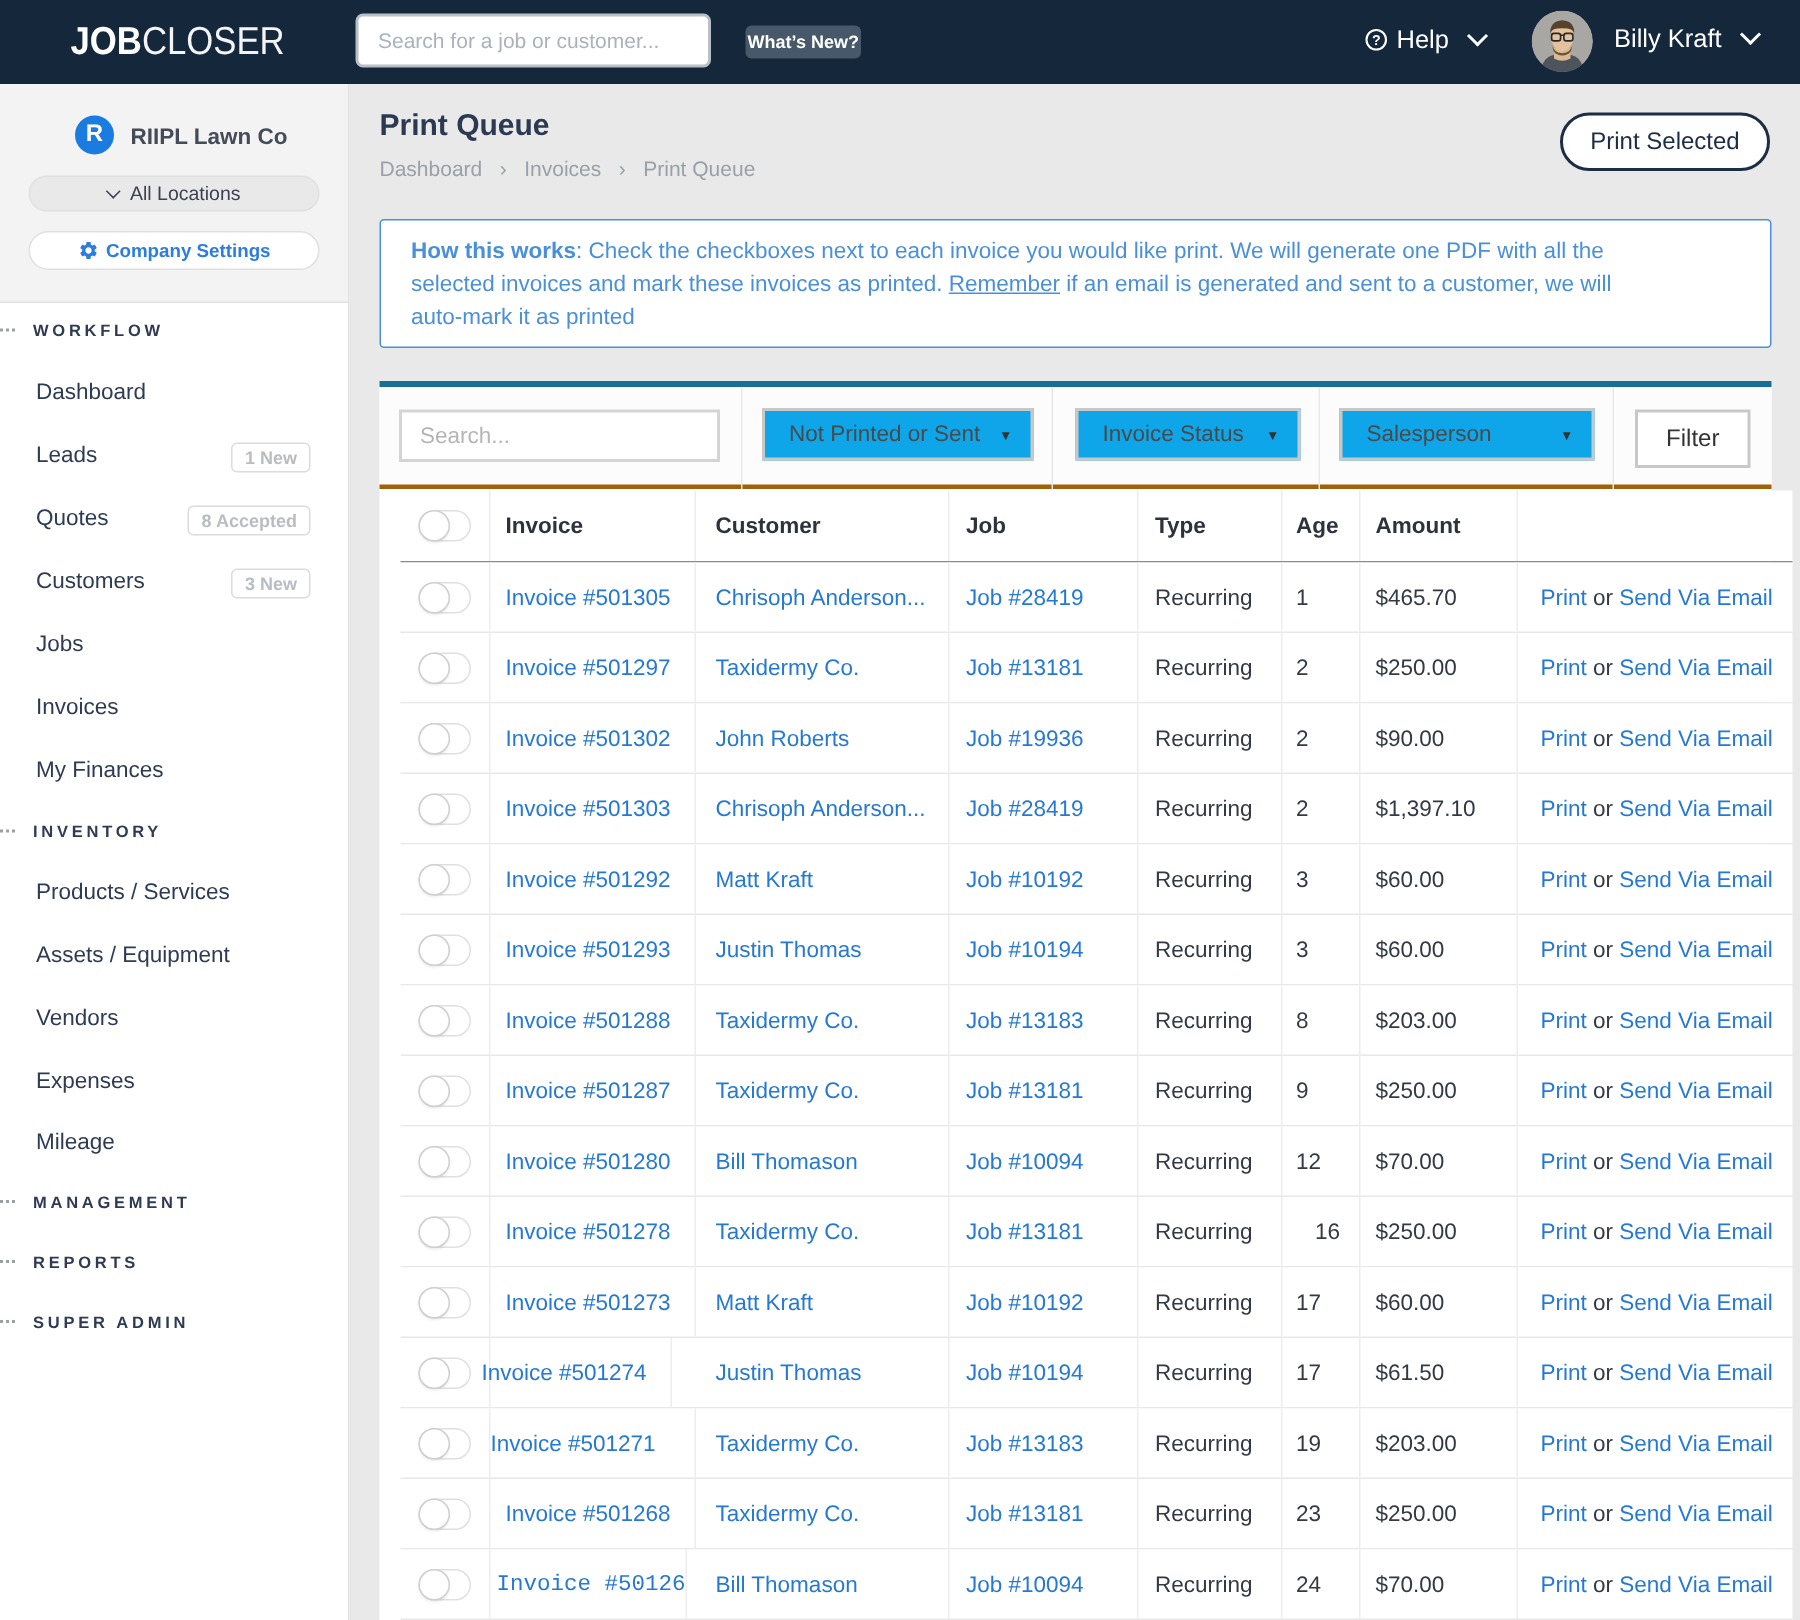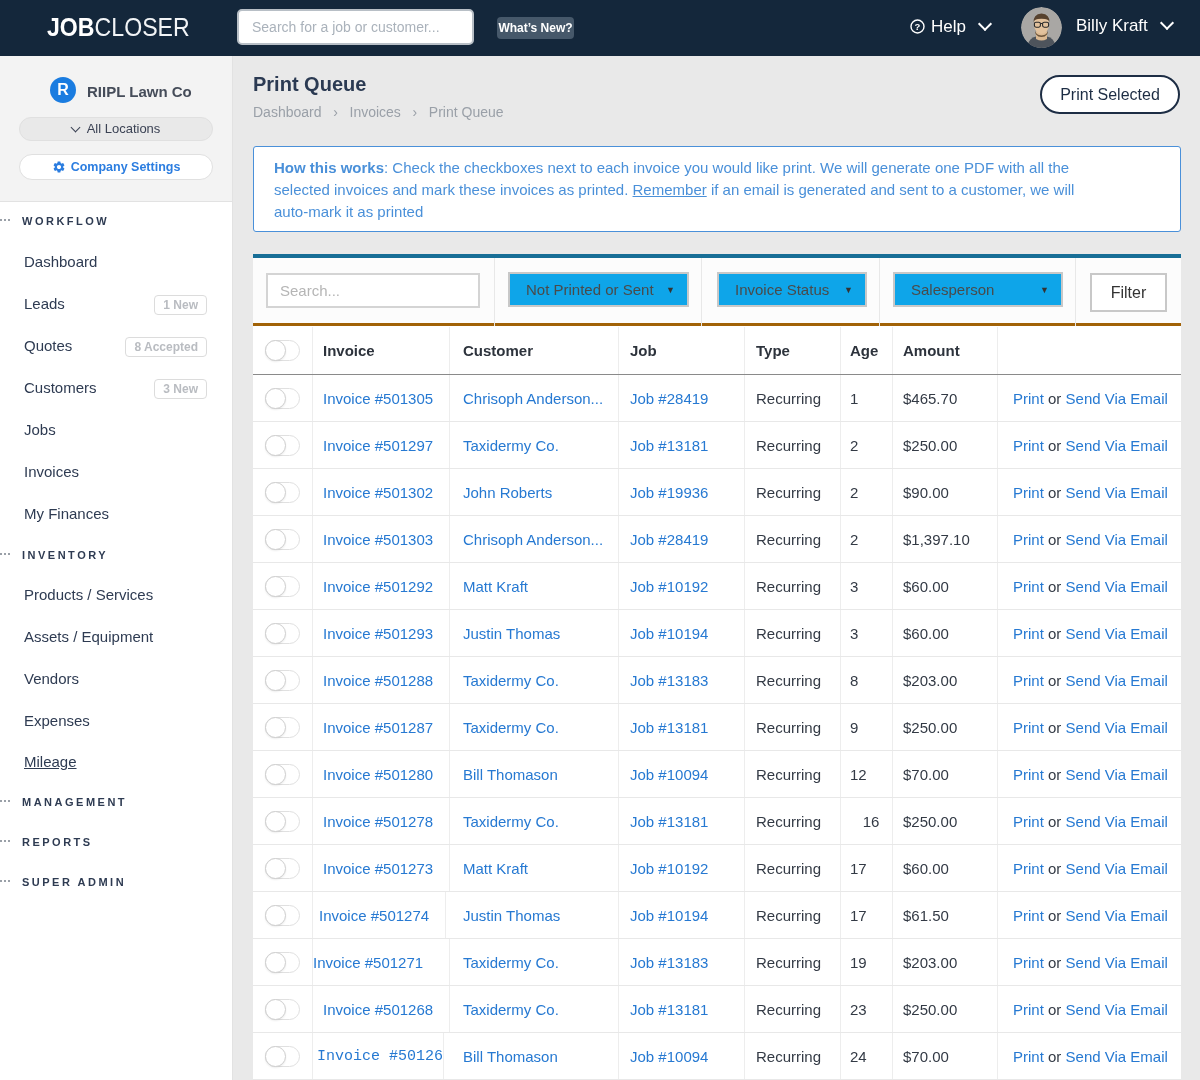--- a/index.html
+++ b/index.html
@@ -38,21 +38,21 @@
 #infobox { position:absolute; left:20px; top:90px; width:928px; height:86px; background:#fff; border:1px solid #4a90d9; border-radius:3px; color:#4a90d9; font-size:15px; line-height:22px; padding:10px 20px; }
 #panel { position:absolute; left:20px; top:198px; width:928px; height:826px; background:#fff; border-top:4px solid #176e96; }
 .fdiv { position:absolute; top:0; width:1px; height:68px; background:#e8e8e8; }
 #fsearch { position:absolute; left:13px; top:15px; width:214px; height:35px; border:2px solid #d4d4d4; background:#fff; font-size:15px; color:#b5b5b5; line-height:31px; padding-left:12px; }
 .fselect { position:absolute; top:14px; height:35px; border:2px solid #c8c8c8; background:#0ea5e9; font-size:15px; color:#4a4a4a; line-height:31px; padding-left:16px; }
 .fselect::after { content:"▼"; position:absolute; right:12px; top:0; font-size:9px; color:#333; line-height:32px; }
 #fbtn { position:absolute; left:837px; top:15px; width:77px; height:39px; border:2px solid #c8c8c8; background:#fff; font-size:16px; color:#333; text-align:center; line-height:35px; }
 #frow { position:absolute; left:0; top:0; width:928px; height:68px; border-bottom:3px solid #a16207; background:#fcfcfc; }
 
 
-#tbl { position:absolute; left:0; top:69px; width:776px; }
+#tbl { position:absolute; left:0; top:69px; width:776px;padding-left:14px; }
 .trow { position:relative; width:928px; height:47px; border-bottom:1px solid #e8e8e8; background:#fff; }
 .trow.hdr { height:48px; border-bottom:1px solid #8a8a8a; }
 .cell { position:absolute; top:0; height:100%; line-height:47px; font-size:15px; color:#333a45; white-space:nowrap; overflow:hidden; }
 .cb { border-right:1px solid #ededed; }
 a.lnk { color:#2679d2; text-decoration:none; }
 .toggle { position:absolute; left:12px; top:13px; width:35px; height:21px; border:1px solid #e0e0e0; border-radius:11px; background:#fff; }
 .toggle::before { content:""; position:absolute; left:-1px; top:-1px; width:19px; height:19px; border:1px solid #cfcfcf; border-radius:50%; background:#fff; box-shadow:0 1px 2px rgba(0,0,0,0.08); }
 </style>
 </head>
 <body>
@@ -99,21 +99,21 @@
   <div class="navitem" style="top:323px;">Customers</div>
     <div class="badge" style="top:323px;">3 New</div>
   <div class="navitem" style="top:365px;">Jobs</div>
   <div class="navitem" style="top:407px;">Invoices</div>
   <div class="navitem" style="top:449px;">My Finances</div>
   <div class="navhead" style="top:493px;">INVENTORY</div>
   <div class="navitem" style="top:530px;">Products / Services</div>
   <div class="navitem" style="top:572px;">Assets / Equipment</div>
   <div class="navitem" style="top:614px;">Vendors</div>
   <div class="navitem" style="top:656px;">Expenses</div>
-  <div class="navitem" style="top:697px;text-decoration:underline;">Mileage</div>
+  <div class="navitem" style="top:697px;">Mileage</div>
   <div class="navhead" style="top:740px;">MANAGEMENT</div>
   <div class="navhead" style="top:780px;">REPORTS</div>
   <div class="navhead" style="top:820px;">SUPER ADMIN</div>
 </div>
 
 <div id="main">
   <div id="title">Print Queue</div>
   <div id="crumbs">Dashboard &nbsp;&nbsp;›&nbsp;&nbsp; Invoices &nbsp;&nbsp;›&nbsp;&nbsp; Print Queue</div>
   <div id="printsel">Print Selected</div>
   <div id="infobox"><b>How this works</b>: Check the checkboxes next to each invoice you would like print. We will generate one PDF with all the<br>selected invoices and mark these invoices as printed. <u>Remember</u> if an email is generated and sent to a customer, we will<br>auto-mark it as printed</div>
@@ -271,21 +271,21 @@
           <div class="cell cb" style="left:366px;width:126px;"><span style="margin-left:11px"><a class="lnk">Job #10192</a></span></div>
           <div class="cell cb" style="left:492px;width:96px;"><span style="margin-left:11px">Recurring</span></div>
           <div class="cell cb" style="left:588px;width:52px;"><span style="margin-left:9px">17</span></div>
           <div class="cell cb" style="left:640px;width:105px;"><span style="margin-left:10px">$60.00</span></div>
           <div class="cell" style="left:745px;width:183px;"><span style="margin-left:15px"><a class="lnk">Print</a> or <a class="lnk">Send Via Email</a></span></div>
         </div>
 <div class="trow">
           <div class="cell cb" style="left:0;width:60px;">
             <div class="toggle"></div>
           </div>
-          <div class="cell cb" style="left:56px;width:137px;"><span style="margin-left:10px"><a class="lnk">Invoice #501274</a></span></div>
+          <div class="cell cb" style="left:44px;width:137px;"><span style="margin-left:10px"><a class="lnk">Invoice #501274</a></span></div>
           <div class="cell cb" style="left:197px;width:169px;"><span style="margin-left:13px"><a class="lnk">Justin Thomas</a></span></div>
           <div class="cell cb" style="left:366px;width:126px;"><span style="margin-left:11px"><a class="lnk">Job #10194</a></span></div>
           <div class="cell cb" style="left:492px;width:96px;"><span style="margin-left:11px">Recurring</span></div>
           <div class="cell cb" style="left:588px;width:52px;"><span style="margin-left:9px">17</span></div>
           <div class="cell cb" style="left:640px;width:105px;"><span style="margin-left:10px">$61.50</span></div>
           <div class="cell" style="left:745px;width:183px;"><span style="margin-left:15px"><a class="lnk">Print</a> or <a class="lnk">Send Via Email</a></span></div>
         </div>
 <div class="trow">
           <div class="cell cb" style="left:0;width:60px;">
             <div class="toggle"></div>

